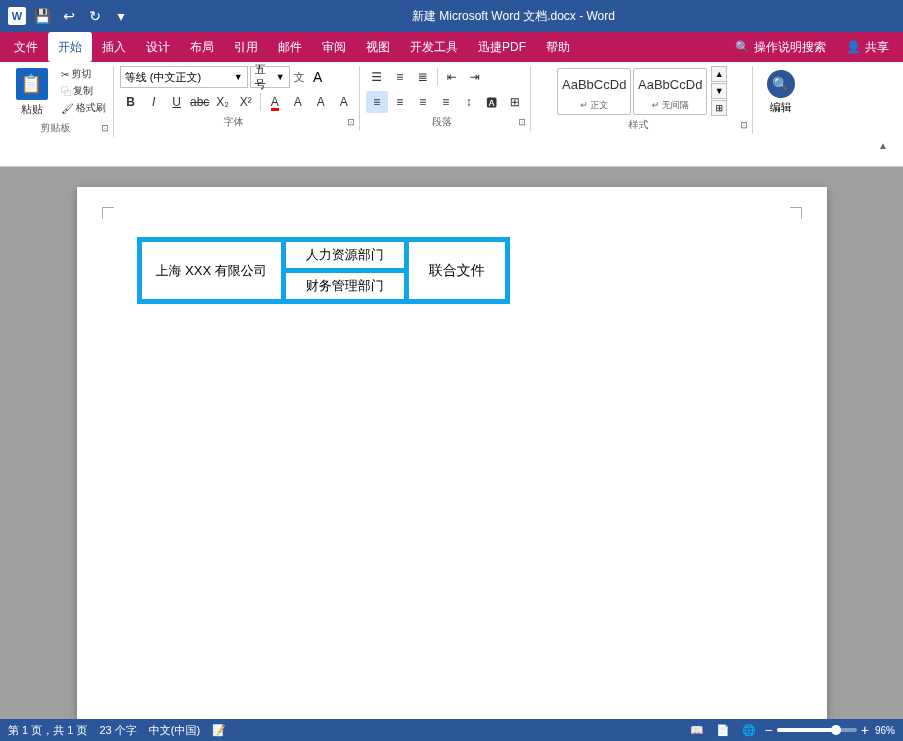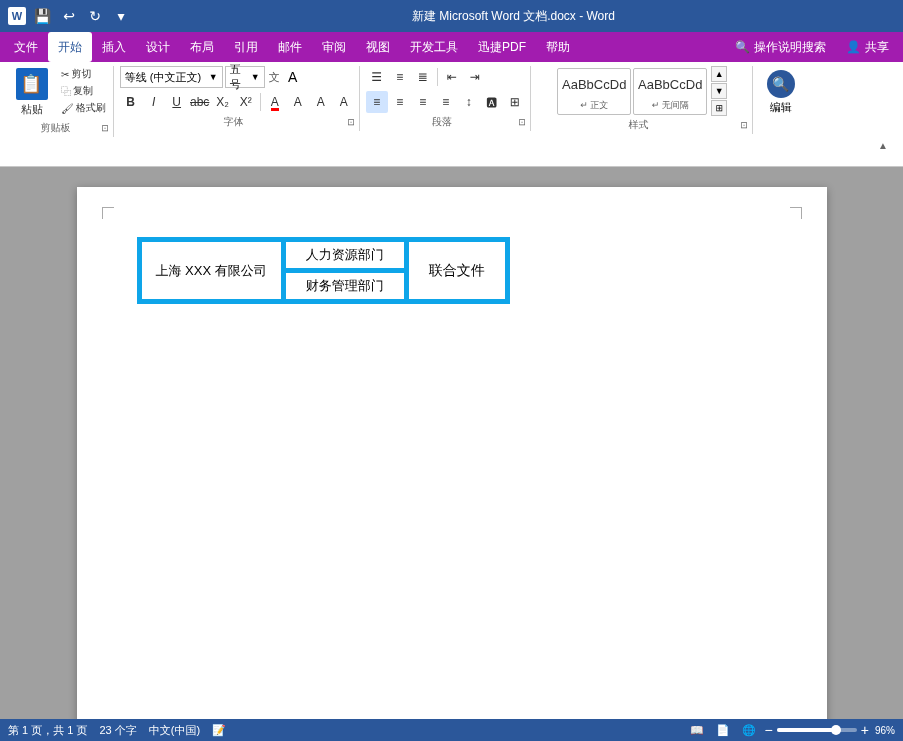--- a/index.html
+++ b/index.html
@@ -36,21 +36,21 @@
       border-radius: 2px;
       cursor: pointer;
     }
     .window-controls { display: flex; gap: 0; }
     .window-controls button {
       background: none; border: none; color: white; font-size: 12px; cursor: pointer; width: 28px; height: 28px; display: flex; align-items: center; justify-content: center;
     }
 
     
     .menu-bar {
-      background: #a21caf;
+      background: #be185d;
       height: 30px;
       display: flex;
       align-items: stretch;
       padding: 0 4px;
       flex-shrink: 0;
     }
     .menu-item {
       color: white;
       font-size: 12px;
       padding: 0 10px;
@@ -111,21 +111,21 @@
     .clipboard-sub-btns { display: flex; flex-direction: column; gap: 1px; margin-left: 2px; }
     .clipboard-sub-btn { font-size: 10px; color: #333; padding: 1px 3px; cursor: pointer; border-radius: 2px; display: flex; align-items: center; gap: 2px; }
     .expand-icon { font-size: 9px; color: #666; }
 
     
     .font-group-top { display: flex; gap: 2px; align-items: center; margin-bottom: 2px; }
     .font-name-box {
       border: 1px solid #c0c0c0;
       padding: 2px 4px;
       font-size: 11px;
-      width: 103px;
+      width: 128px;
       height: 22px;
       display: flex;
       align-items: center;
       justify-content: space-between;
       cursor: pointer;
       background: white;
     }
     .font-size-box {
       border: 1px solid #c0c0c0;
       padding: 2px 4px;

